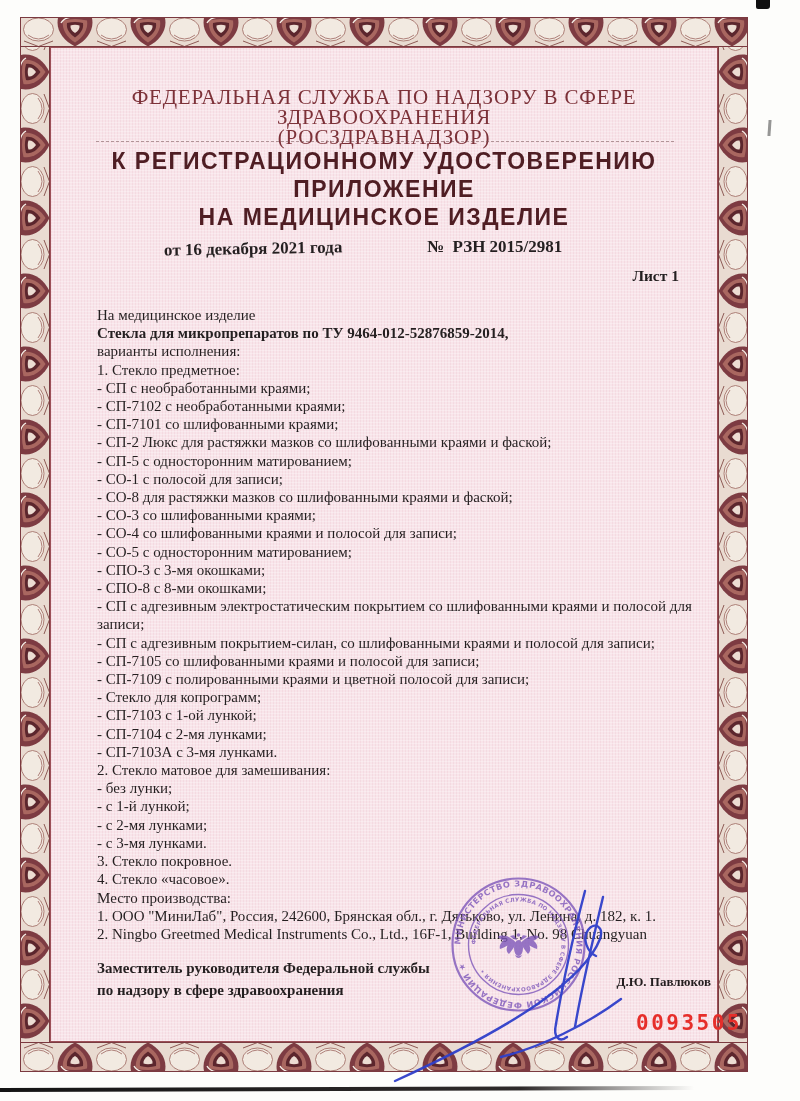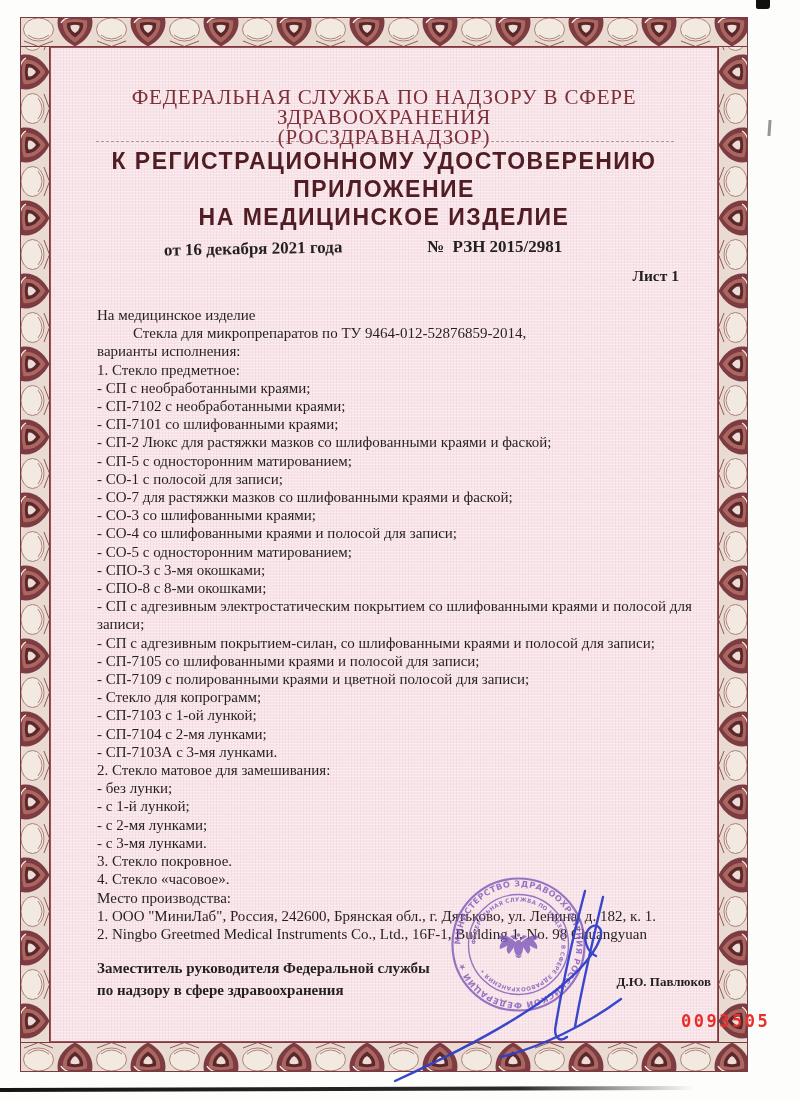--- a/index.html
+++ b/index.html
@@ -22,25 +22,25 @@
           color:#7c3138;font-size:21px;letter-spacing:0.8px;line-height:20px;}
   .rule-dashed{position:absolute;top:93px;left:45px;width:578px;border-top:1px dashed rgba(120,85,85,0.55);}
   .doc-title{position:absolute;top:99px;left:0;width:100%;text-align:center;
              font-family:"Liberation Sans", sans-serif;font-weight:bold;
              font-size:23px;line-height:28px;letter-spacing:1.5px;color:#4f1d23;}
   .date-row{position:absolute;top:191px;left:0;width:100%;font-weight:bold;font-size:17px;color:#241f20;}
   .date-text{position:absolute;left:113px;top:0;transform:rotate(-1deg);}
   .num-text{position:absolute;left:376px;top:-2px;white-space:pre;}
   .sheet{position:absolute;top:219px;right:38px;font-weight:bold;font-size:15.5px;color:#241f20;}
   .body-text{position:absolute;top:258px;left:46px;width:620px;font-size:15px;line-height:18.2px;color:#241f20;}
-  .body-text .bold{font-weight:normal;margin-left:36px;}
+  .body-text .bold{font-weight:bold;}
   .sig-block{position:absolute;top:910px;left:46px;font-weight:bold;font-size:15px;line-height:21.5px;color:#241f20;}
   .signer{position:absolute;top:926px;right:6px;font-weight:bold;font-size:13px;color:#241f20;}
   .serial{position:absolute;top:963px;left:585px;font-family:"DejaVu Sans Mono", monospace;
-          font-weight:bold;font-size:17px;letter-spacing:2.5px;color:#e62e2a;margin-left:45px;}
+          font-weight:bold;font-size:21px;letter-spacing:2.5px;color:#e62e2a;}
   .stamp-svg{position:absolute;left:395px;top:824px;filter:blur(0.4px);}
   .sig-svg{position:absolute;left:330px;top:813px;}
   
   .bottom-line{position:absolute;left:0;top:1087px;width:694px;height:3.5px;
                background:linear-gradient(90deg,#141414 0%,#2e2a2a 75%,rgba(40,40,40,0) 100%);
                transform:rotate(-0.15deg);}
   .mark-top{position:absolute;left:756px;top:0;width:14px;height:9px;background:#101010;border-radius:0 0 3px 2px;}
   .mark-dash{position:absolute;left:768px;top:120px;width:3px;height:16px;background:#6a6a6a;opacity:.7;transform:rotate(4deg);}
 </style>
 </head>
@@ -151,21 +151,21 @@
       <div class="bold">Стекла для микропрепаратов по ТУ 9464-012-52876859-2014,</div>
       <div>варианты исполнения:</div>
       <div>
           <div>1. Стекло предметное:</div>
           <div>- СП с необработанными краями;</div>
           <div>- СП-7102 с необработанными краями;</div>
           <div>- СП-7101 со шлифованными краями;</div>
           <div>- СП-2 Люкс для растяжки мазков со шлифованными краями и фаской;</div>
           <div>- СП-5 с односторонним матированием;</div>
           <div>- СО-1 с полосой для записи;</div>
-          <div>- СО-7 для растяжки мазков со шлифованными краями и фаской;</div>
+          <div>- СО-8 для растяжки мазков со шлифованными краями и фаской;</div>
           <div>- СО-3 со шлифованными краями;</div>
           <div>- СО-4 со шлифованными краями и полосой для записи;</div>
           <div>- СО-5 с односторонним матированием;</div>
           <div>- СПО-3 с 3-мя окошками;</div>
           <div>- СПО-8 с 8-ми окошками;</div>
           <div>- СП с адгезивным электростатическим покрытием со шлифованными краями и полосой для записи;</div>
           <div>- СП с адгезивным покрытием-силан, со шлифованными краями и полосой для записи;</div>
           <div>- СП-7105 со шлифованными краями и полосой для записи;</div>
           <div>- СП-7109 с полированными краями и цветной полосой для записи;</div>
           <div>- Стекло для копрограмм;</div>

